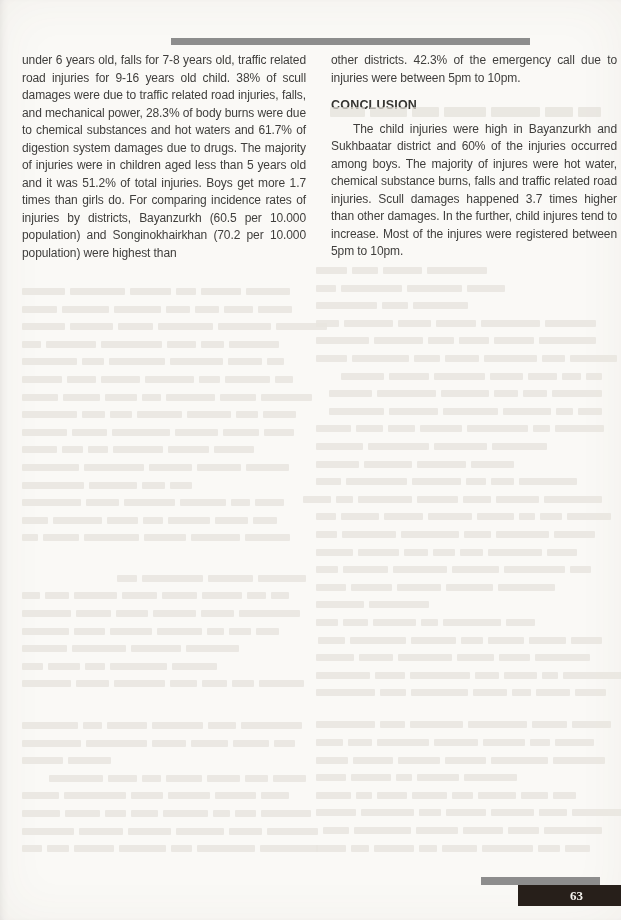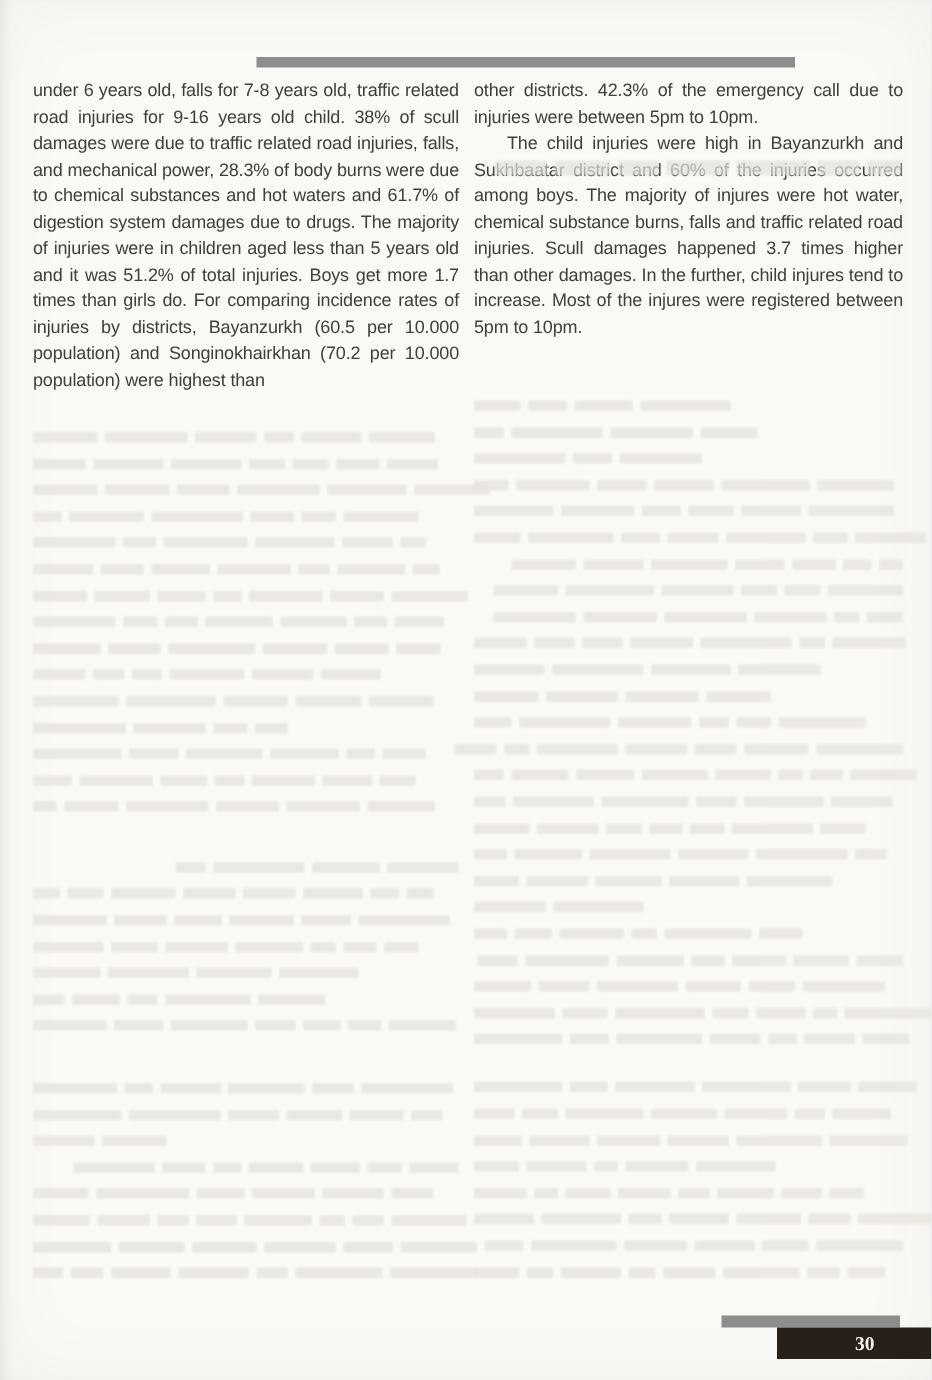--- a/index.html
+++ b/index.html
@@ -31,21 +31,21 @@
 
   
   .col {
     position: absolute; top: 52px;
     font-size: 12px; line-height: 17.5px;
     letter-spacing: -0.1px;
     color: var(--text, #3f3e3c);
     text-align: justify;
   }
   .col-left  { left: 22px;  width: 284px; }
-  .col-right { left: 316px; width: 286px; }
+  .col-right { left: 331px; width: 286px; }
   .para { margin: 0; }
   .heading {
     margin: 10px 0 6px 0;
     font-weight: bold; font-size: 12.5px; letter-spacing: 0.2px;
     color: #343330; text-align: left;
   }
   .indent { text-indent: 22px; }
 
   
   .ghost {
@@ -86,20 +86,21 @@
 <div class="page" style="--bar-dark: #271f1a; --bar-gray: #8d8d8d; --text: #3f3e3c; background: rgb(250, 249, 246);">
 
   <div class="hdr-gray"></div>
 
   <div class="col col-left">
     <p class="para">under 6 years old, falls for 7-8 years old, traffic related road injuries for 9-16 years old child. 38% of scull damages were due to traffic related road injuries, falls, and mechanical power, 28.3% of body burns were due to chemical substances and hot waters and 61.7% of digestion system damages due to drugs. The majority of injuries were in children aged less than 5 years old and it was 51.2% of total injuries. Boys get more 1.7 times than girls do. For comparing incidence rates of injuries by districts, Bayanzurkh (60.5 per 10.000 population) and Songinokhairkhan (70.2 per 10.000 population) were highest than</p>
   </div>
 
   <div class="col col-right">
     <p class="para">other districts. 42.3% of the emergency call due to injuries were between 5pm to 10pm.</p>
+    <p class="para heading">CONCLUSION</p>
     <p class="para indent">The child injuries were high in Bayanzurkh and Sukhbaatar district and 60% of the injuries occurred among boys. The majority of injures were hot water, chemical substance burns, falls and traffic related road injuries. Scull damages happened 3.7 times higher than other damages. In the further, child injures tend to increase. Most of the injures were registered between 5pm to 10pm.</p>
   </div>
 
   <div class="ghost ghost-title">
       <div class="ghost-line" style="position: absolute; left: 0px; right: 0px; top: 13.7913px;">
         <span style="width: 34.654px;"></span>
         <span style="width: 37.4467px;"></span>
         <span style="width: 27.0366px;"></span>
         <span style="width: 41.453px;"></span>
         <span style="width: 49.5718px;"></span>
@@ -611,16 +612,16 @@
         <span style="width: 18.1048px;"></span>
         <span style="width: 35.7495px;"></span>
         <span style="width: 50.3554px;"></span>
         <span style="width: 22.1551px;"></span>
         <span style="width: 25.5576px;"></span>
       </div>
     </div>
 
   <div class="ftr-gray"></div>
   <div class="ftr-dark">
-    <span>30</span>
+    <span>63</span>
   </div>
 
 </div>
 
 </body></html>

